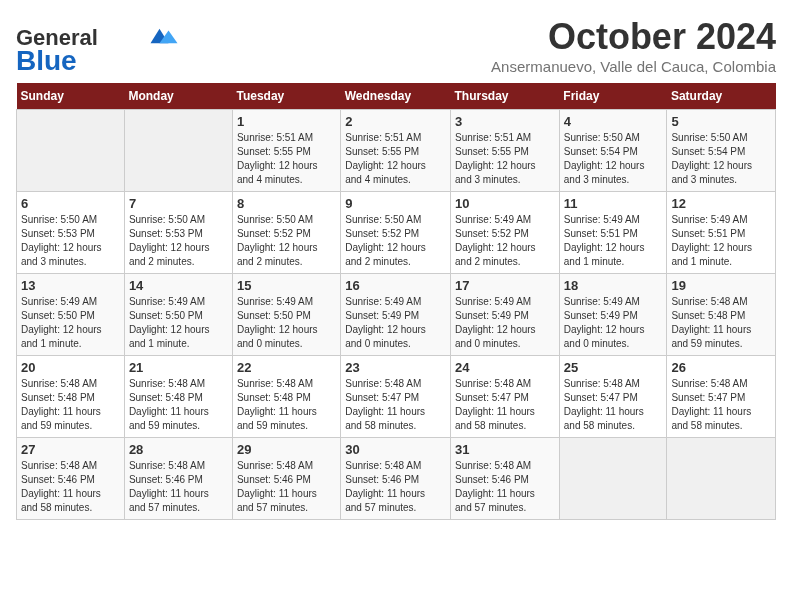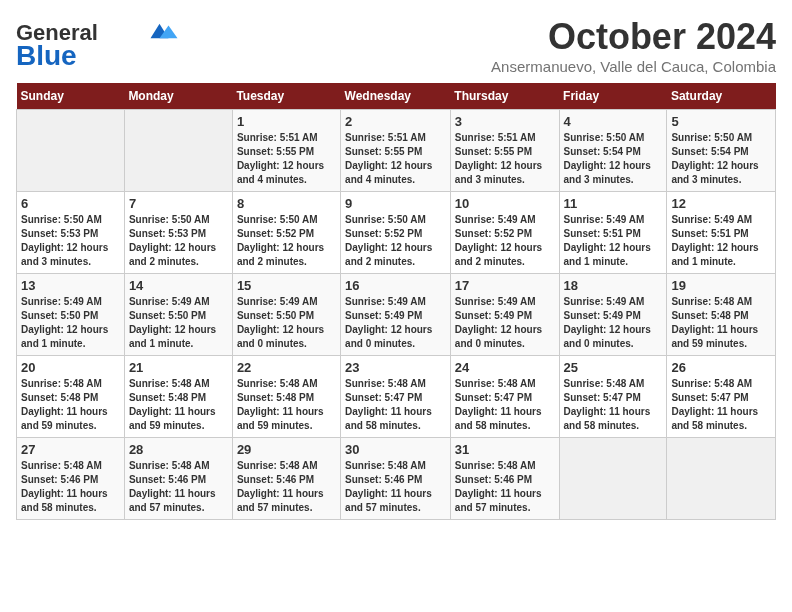--- a/index.html
+++ b/index.html
@@ -6,21 +6,21 @@
     body {
       font-family: Arial, sans-serif;
       background: #fff;
       width: 792px;
       min-height: 612px;
       padding: 16px;
     }
     .header-area {
       display: flex;
       justify-content: space-between;
-      align-items: center;
+      align-items: flex-end;
       margin-bottom: 8px;
     }
     .logo {
       display: flex;
       flex-direction: column;
       align-items: flex-start;
     }
     .logo-text {
       font-size: 22px;
       font-weight: bold;
@@ -77,21 +77,20 @@
       font-size: 13px;
       font-weight: bold;
       color: #333;
       display: block;
       margin-bottom: 2px;
     }
     .day-info {
       font-size: 10px;
       color: #333;
       line-height: 1.4;
-      font-weight: bold;
     }
     .empty-cell {
       background: #f0f0f0 !important;
     }
   </style>
 </head>
 <body>
 
 <div class="header-area">
   <div class="logo">

